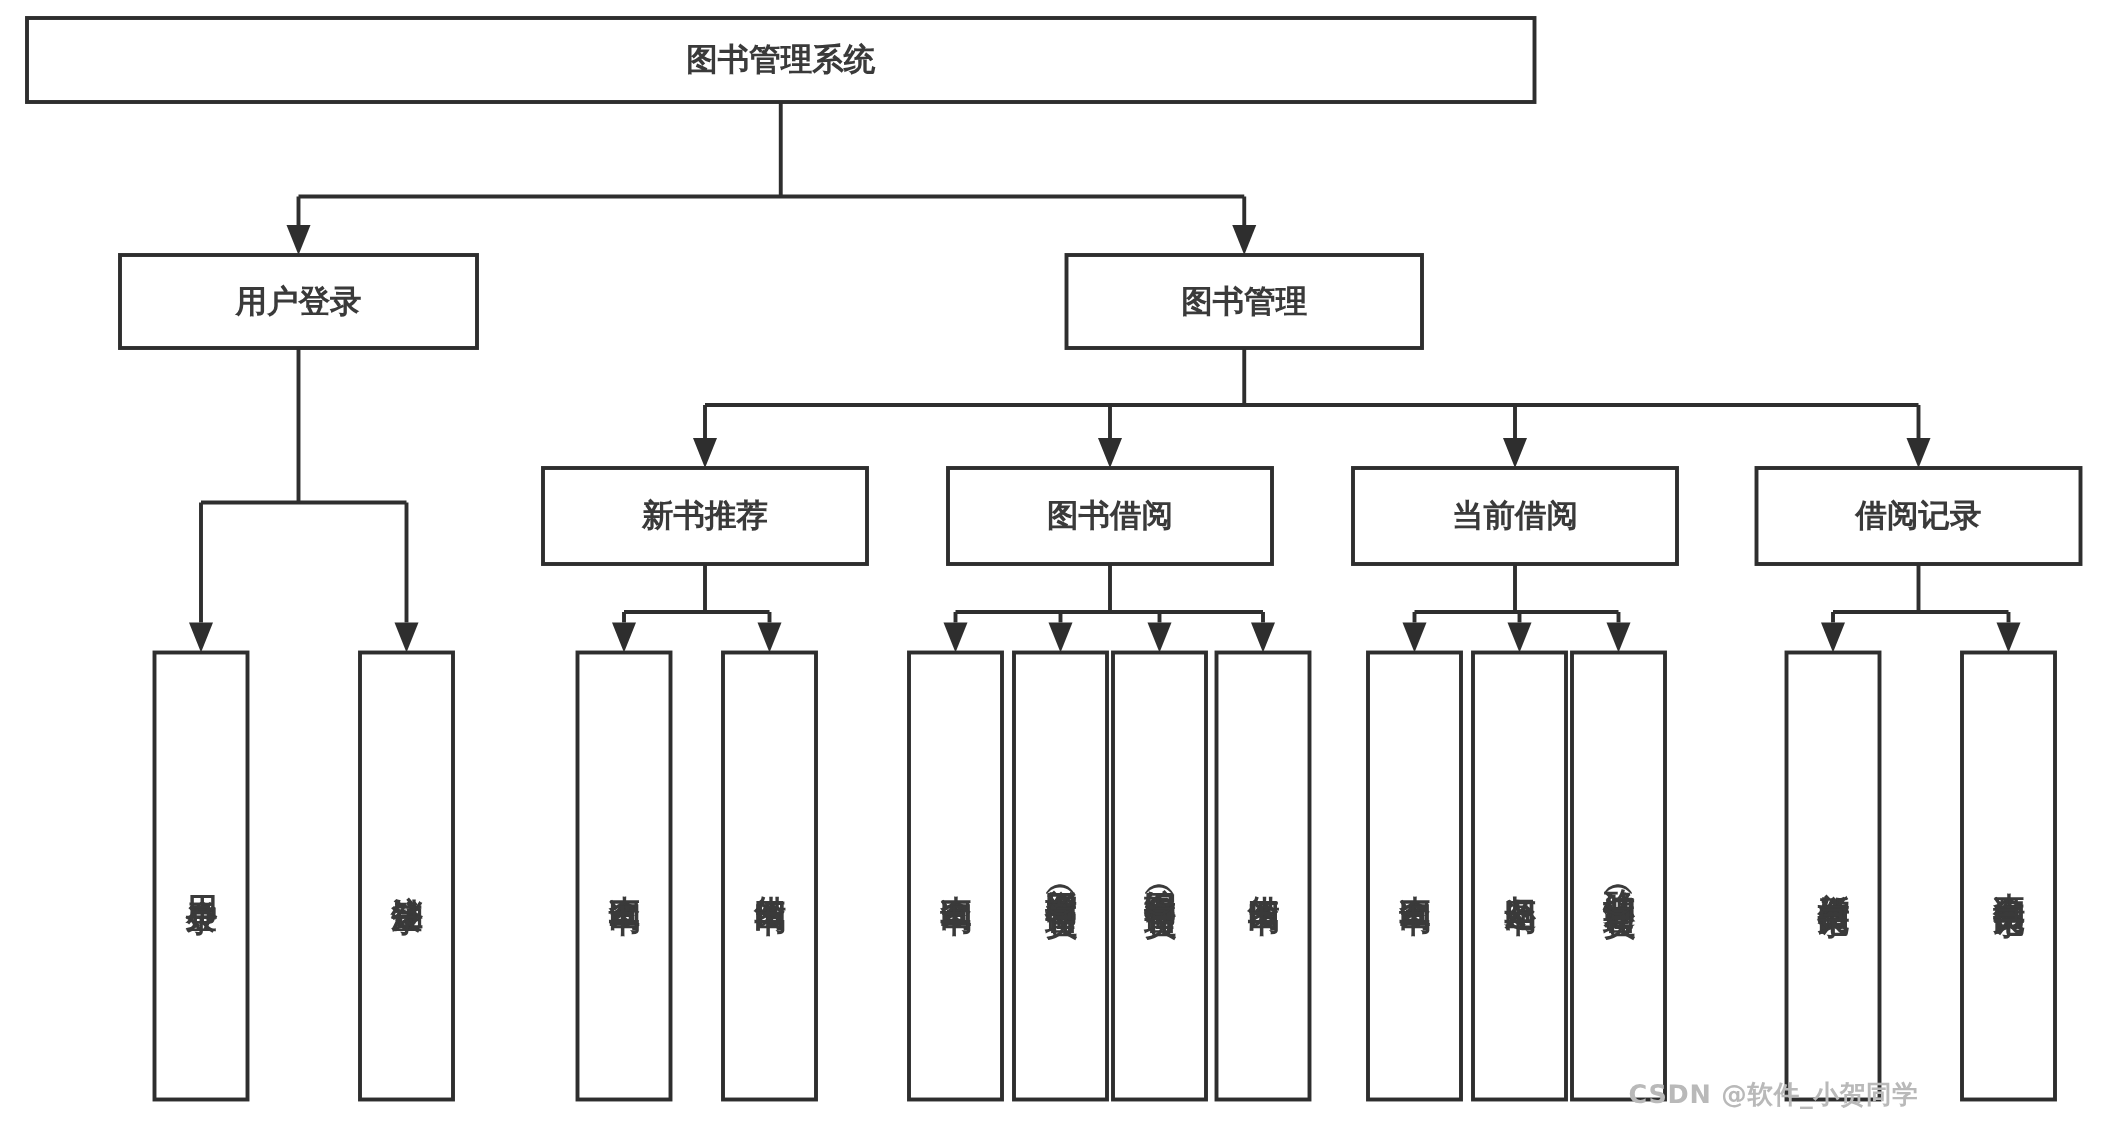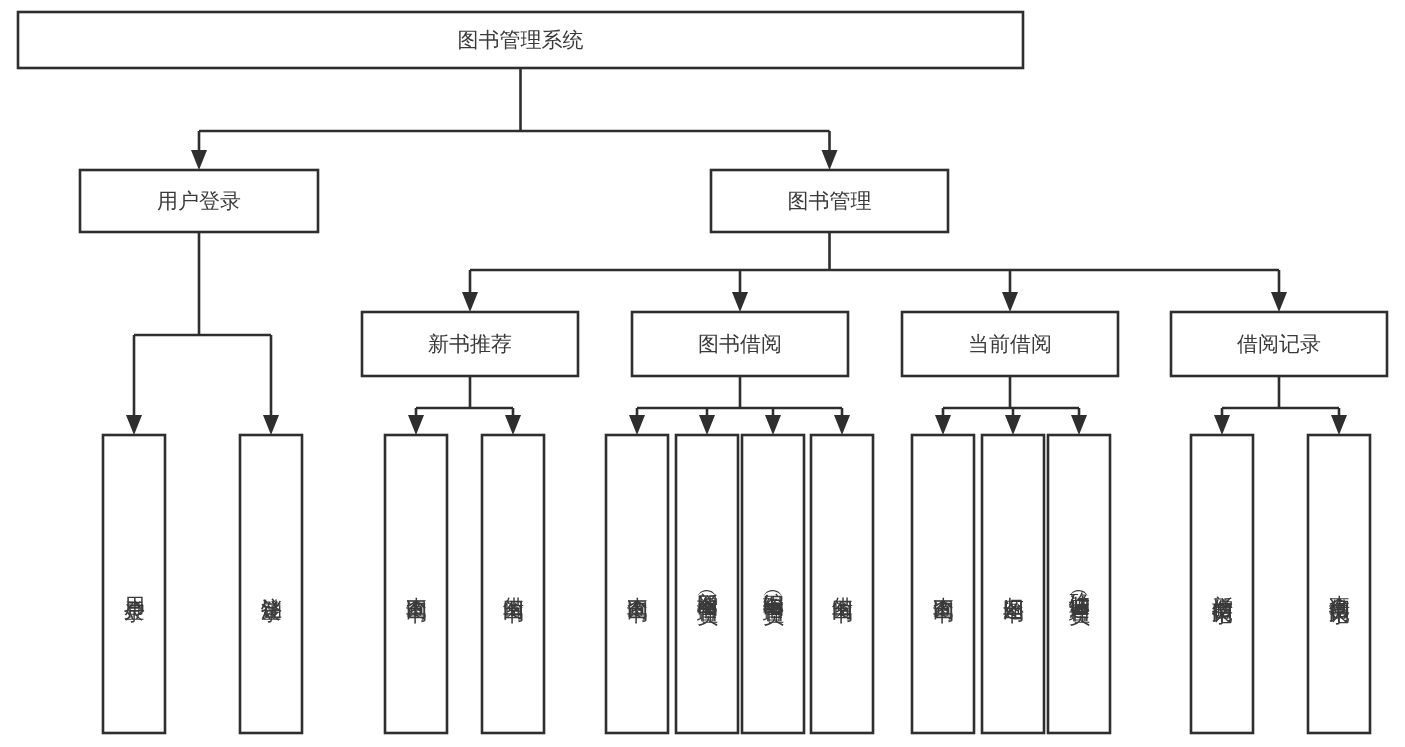--- a/index.html
+++ b/index.html
@@ -11,20 +11,21 @@
     width: 1405px;
     height: 747px;
     font-family: "DejaVu Sans", "Liberation Sans", sans-serif;
     overflow: hidden;
   }
   #diagram-root {
     position: relative;
     width: 1287px;
     height: 747px;
     background: #ffffff;
+    font-weight: bold;
   }
   svg#flow-svg {
     position: absolute;
     left: 0;
     top: 0;
     width: 1405px;
     height: 747px;
     display: block;
   }
   .node-box {
@@ -175,13 +176,14 @@
       <div class="leaf-label" style="left: 707px; top: 445px; height: 278px; display: flex; align-items: center; justify-content: center;">新增图书（管理员）</div>
       <div class="leaf-label" style="left: 773px; top: 445px; height: 278px; display: flex; align-items: center; justify-content: center;">编辑图书（管理员）</div>
       <div class="leaf-label" style="left: 842px; top: 445px; height: 278px; display: flex; align-items: center; justify-content: center;">借阅图书</div>
       <div class="leaf-label" style="left: 943px; top: 445px; height: 278px; display: flex; align-items: center; justify-content: center;">查询图书</div>
       <div class="leaf-label" style="left: 1013px; top: 445px; height: 278px; display: flex; align-items: center; justify-content: center;">归还图书</div>
       <div class="leaf-label" style="left: 1079px; top: 445px; height: 278px; display: flex; align-items: center; justify-content: center;">确认归还（管理员）</div>
       <div class="leaf-label" style="left: 1222px; top: 445px; height: 278px; display: flex; align-items: center; justify-content: center;">新增借阅记录</div>
       <div class="leaf-label" style="left: 1339px; top: 445px; height: 278px; display: flex; align-items: center; justify-content: center;">查询借阅记录</div>
     </div>
 
+  <div class="watermark">CSDN @软件_小贺同学</div>
 </div>
 
 </body></html>

